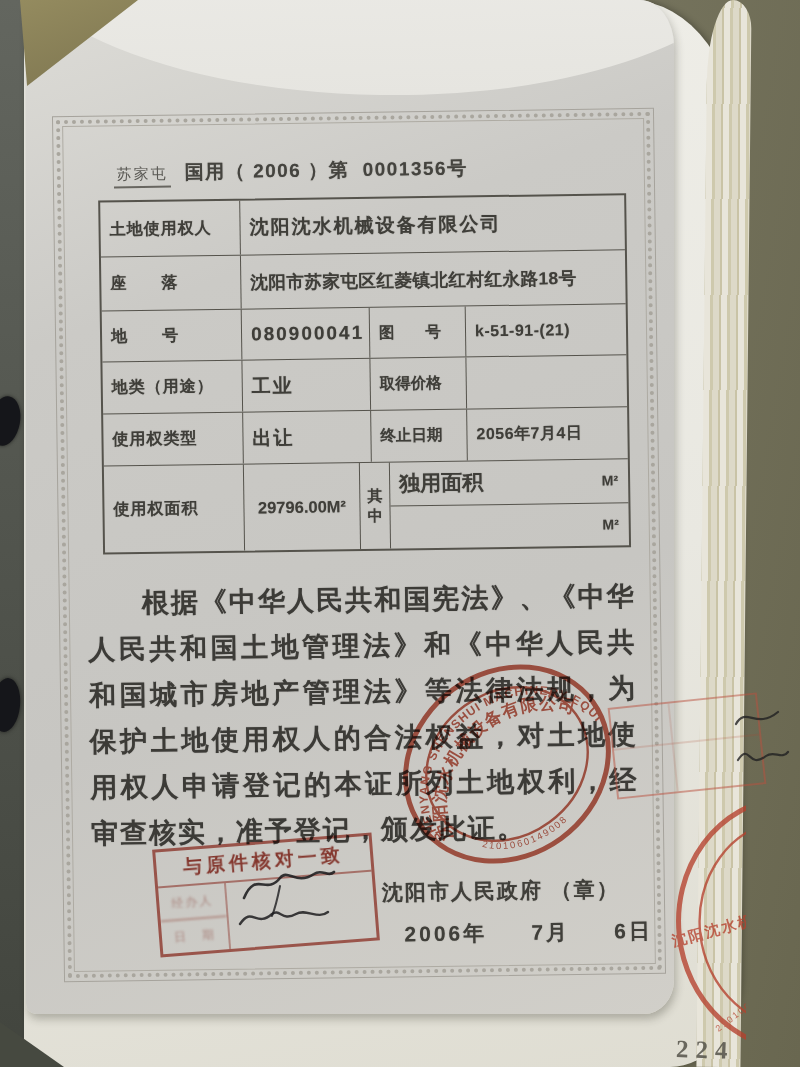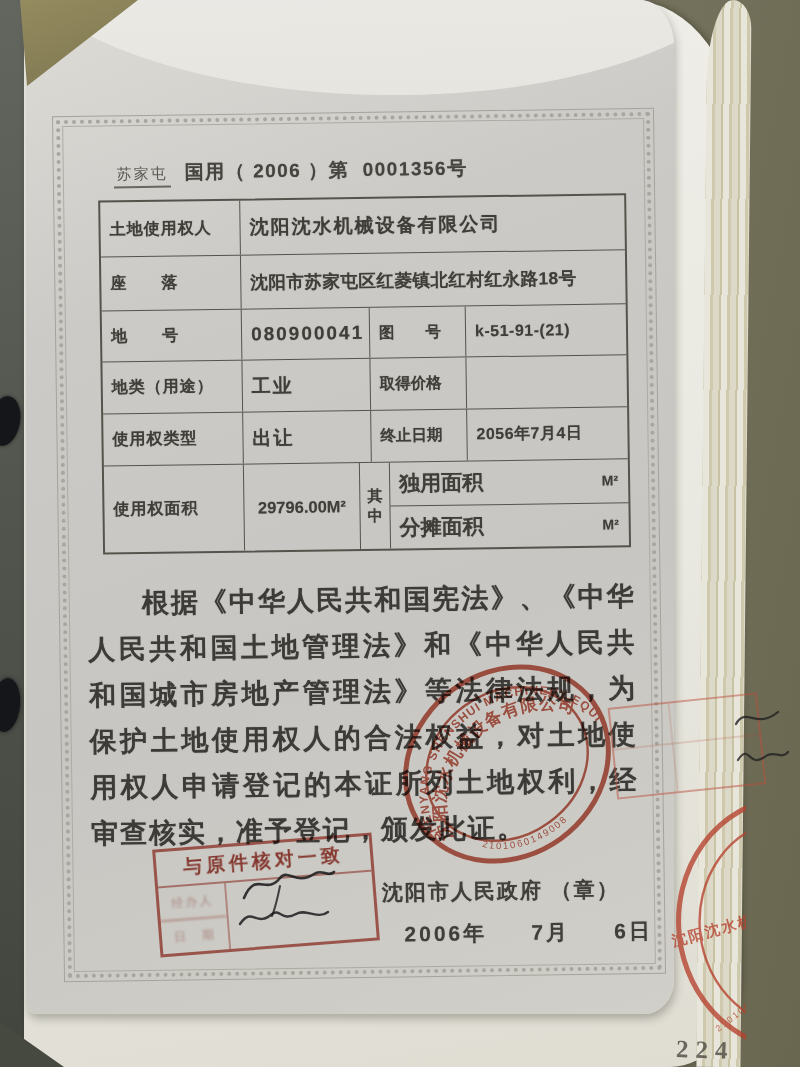--- a/index.html
+++ b/index.html
@@ -155,21 +155,20 @@
             <div class="trow r6">
               <div class="cell lab" style="justify-content:flex-start">使用权面积</div>
               <div class="cell area-val">29796.00M²</div>
               <div class="cell among">其中</div>
               <div class="subcol">
                 <div class="subrow">
                   <div class="cell sublab">独用面积</div>
                   <div class="cell subval">M²</div>
                 </div>
                 <div class="subrow">
-                  <div class="cell sublab">分摊面积</div>
                   <div class="cell subval">M²</div>
                 </div>
               </div>
             </div>
           </div>
 
           <div class="para">根据《中华人民共和国宪法》、《中华人民共和国土地管理法》和《中华人民共和国城市房地产管理法》等法律法规，为保护土地使用权人的合法权益，对土地使用权人申请登记的本证所列土地权利，经审查核实，准予登记，颁发此证。</div>
 
           <div class="issuer">沈阳市人民政府 （章）</div>
           <div class="dateline">2006年     7月     6日</div>

